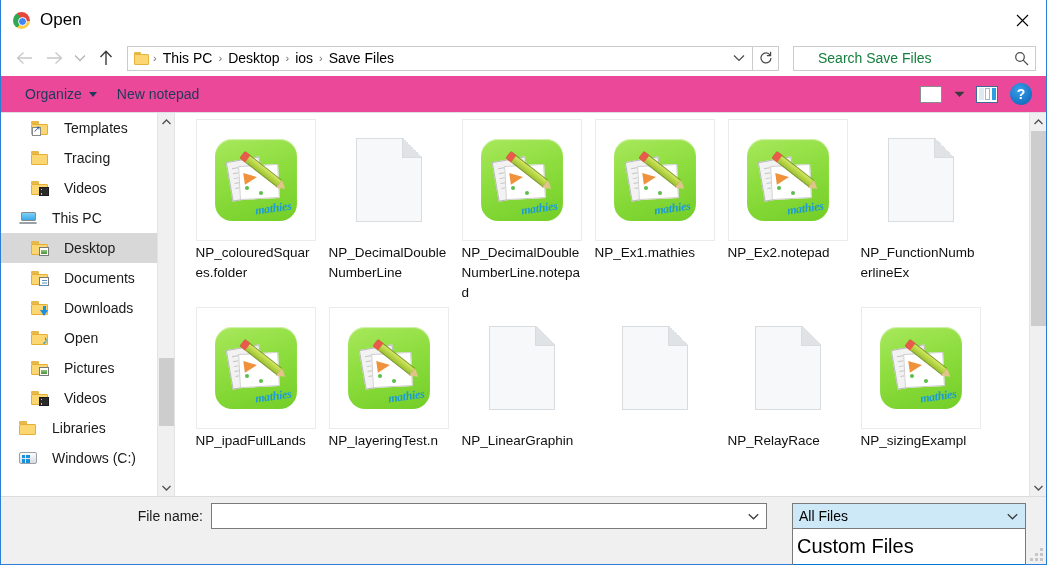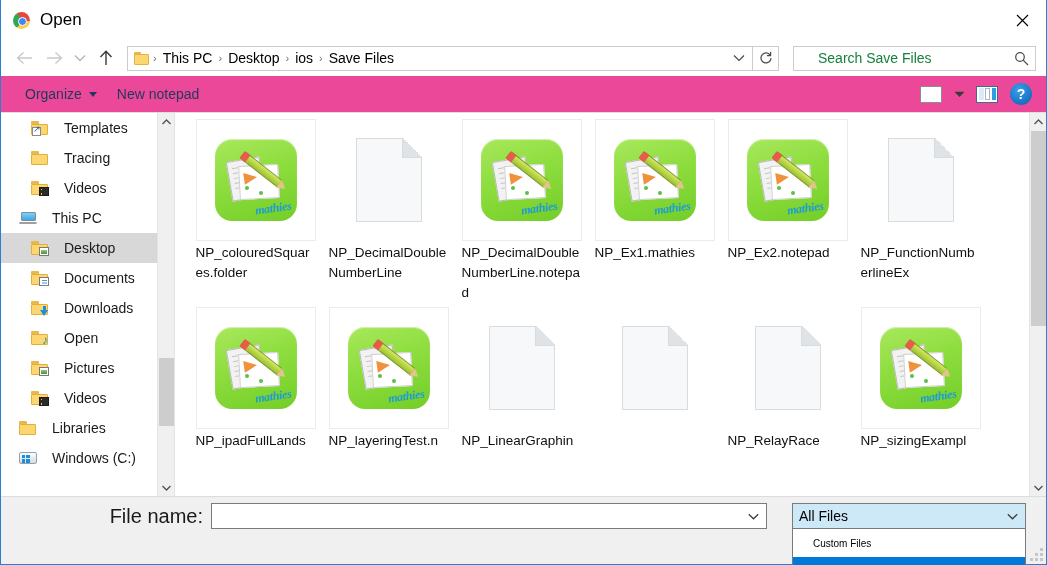--- a/index.html
+++ b/index.html
@@ -332,21 +332,21 @@
   .footer {
     flex: 0 0 auto; background: #f0f0f0; position: relative;
     border-top: 1px solid #dcdcdc; height: 68px;
   }
   .filename-row {
     position: absolute; left: 0; top: 6px; height: 26px; width: 100%;
     display: flex; align-items: center;
   }
   .filename-label {
     width: 210px; flex: 0 0 210px; text-align: right; padding-right: 8px;
-    font-size: 20px; color: #1a1a1a;
+    font-size: 14px; color: #1a1a1a;
   }
   .filename-combo {
     width: 556px; height: 26px; background: #ffffff; border: 1px solid #7a7a7a;
     display: flex; align-items: center; padding: 0 2px 0 6px;
   }
   .filename-input {
     flex: 1 1 auto; border: none; outline: none; font-size: 14px;
     font-family: "Liberation Sans", sans-serif; color: #000000; background: transparent;
   }
   .combo-caret {
@@ -356,22 +356,22 @@
     position: absolute; left: 791px; top: 6px; width: 234px; height: 26px;
     background: #cde8f7; border: 1px solid #7a7a7a;
     display: flex; align-items: center; padding: 0 2px 0 6px; cursor: default;
   }
   .filter-value { flex: 1 1 auto; font-size: 14px; color: #000000; }
   .filter-list {
     position: absolute; left: 791px; top: 32px; width: 234px;
     background: #ffffff; border: 1px solid #7a7a7a; border-top: none; z-index: 20;
   }
   .filter-opt {
-    height: 28px; display: flex; align-items: center; padding-left: 20px;
-    font-size: 10px; color: #000000; cursor: default;
+    height: 35px; display: flex; align-items: center; padding-left: 4px;
+    font-size: 20px; color: #000000; cursor: default;
   }
   .filter-opt.selected { background: #0078d7; color: #ffffff; }
 
   .resize-grip {
     position: absolute; right: 3px; bottom: 3px; width: 13px; height: 13px;
     display: grid; grid-template-columns: repeat(3, 3px); grid-template-rows: repeat(3, 3px);
     gap: 2px;
   }
   .resize-grip i { background: #c6c6c6; display: block; }
   .resize-grip i.blank { background: transparent; }

